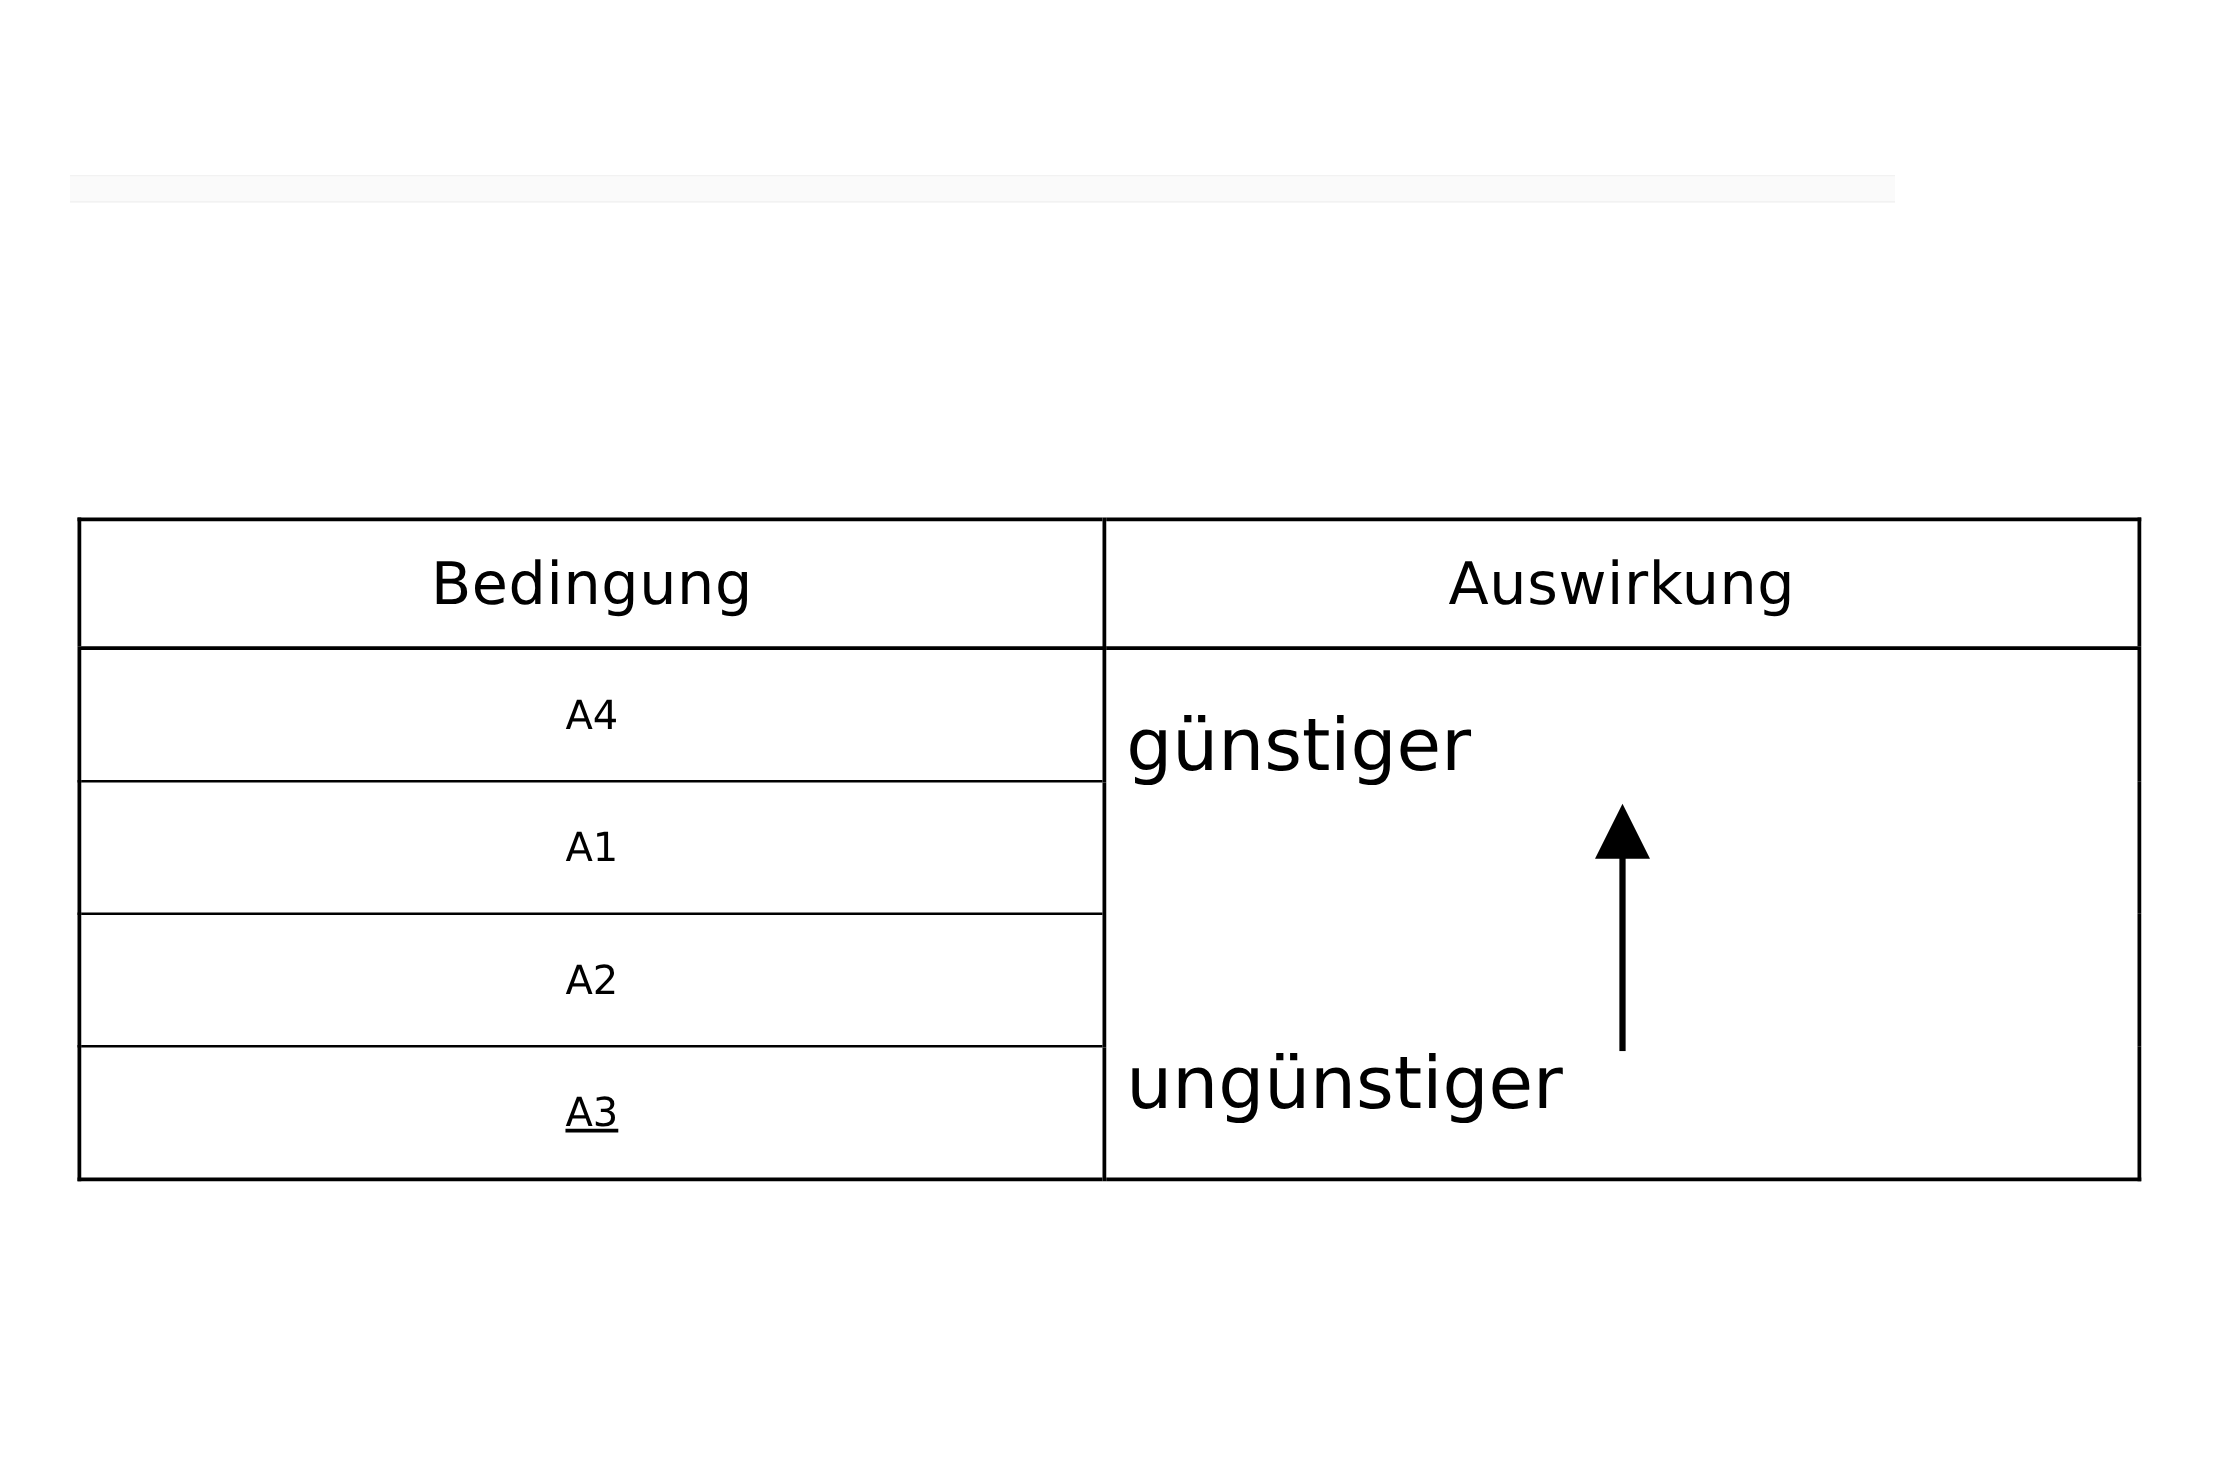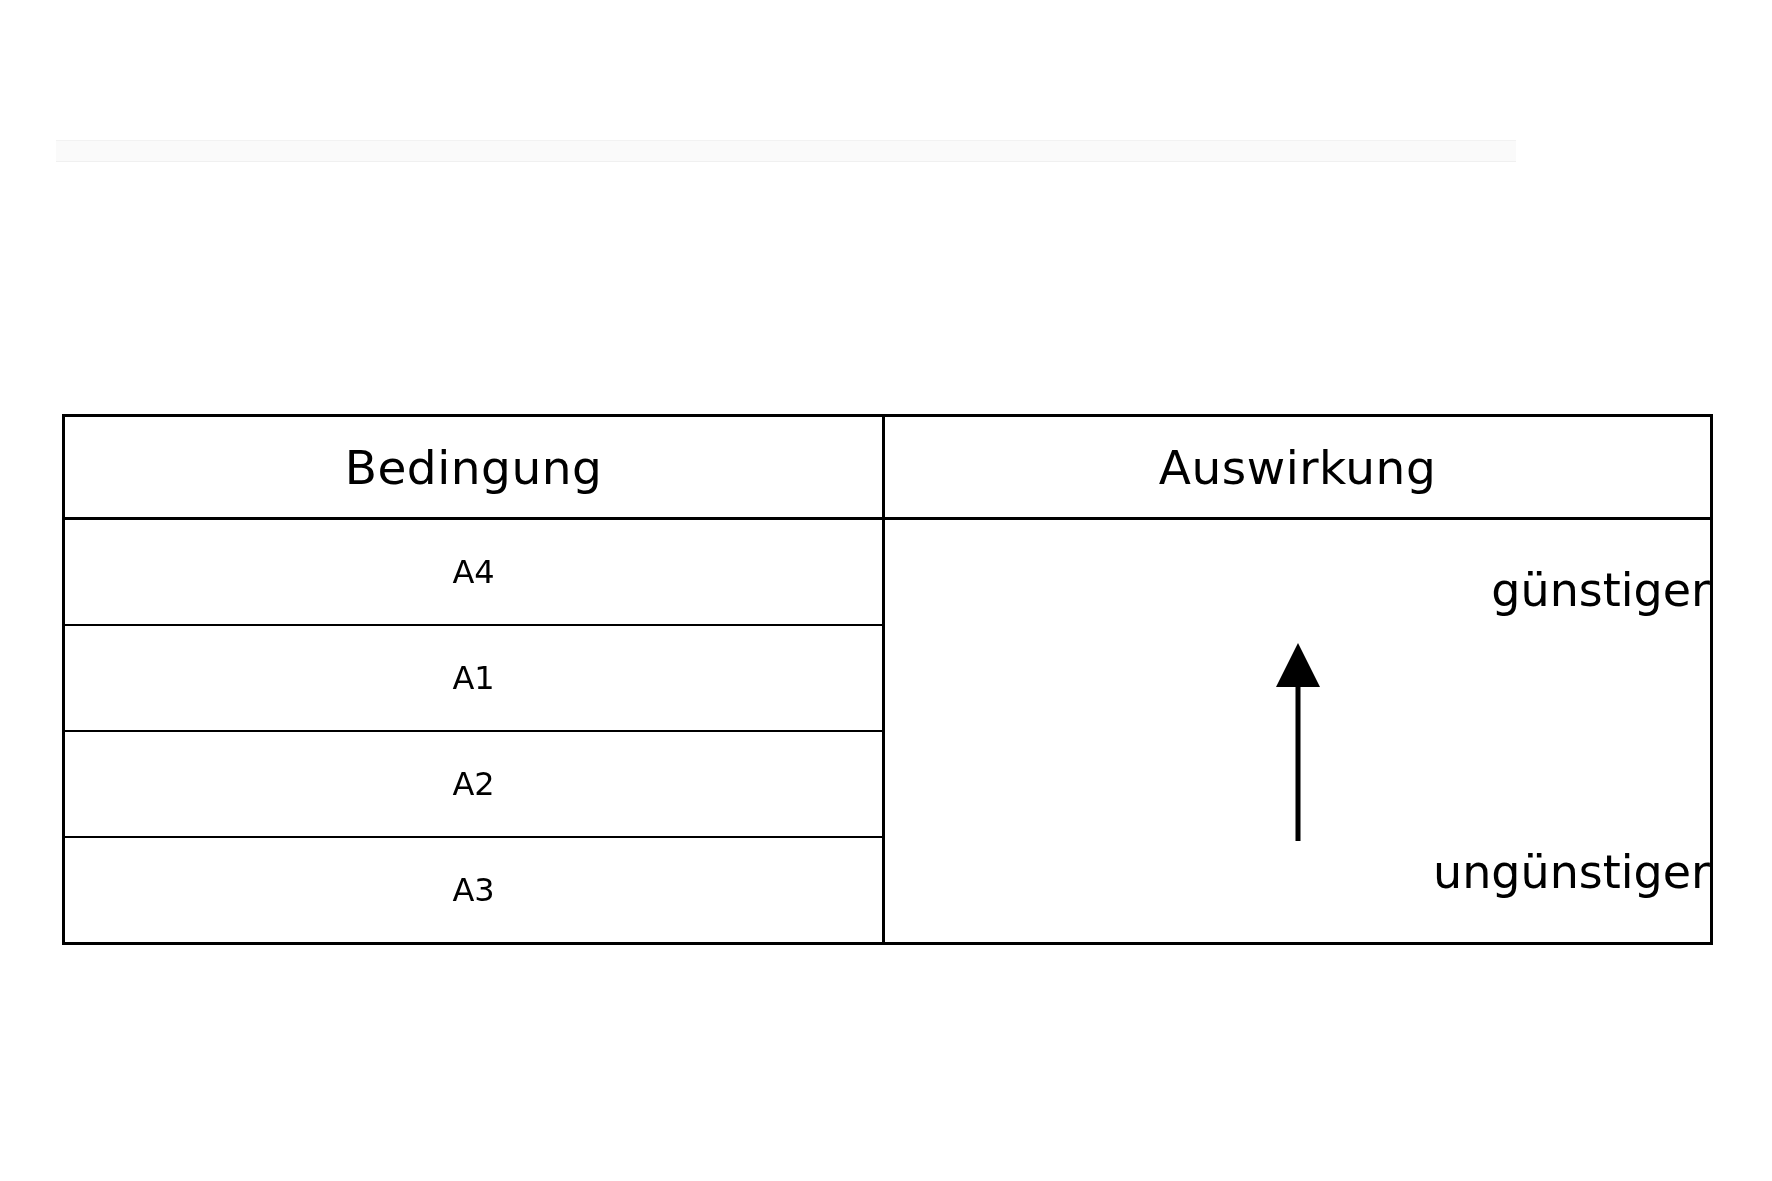--- a/index.html
+++ b/index.html
@@ -63,40 +63,40 @@
     border-bottom: 3px solid #000000;
   }
   th.head-cond { border-right: 3px solid #000000; }
 
   td.cond-cell {
     height: 104px;
     font-size: 32px;
     border-right: 3px solid #000000;
     border-bottom: 2px solid #000000;
   }
-  tr.row-last td.cond-cell { border-bottom: none; }
+  tr.row-last td.cond-cell { border-bottom: none; text-decoration: underline; }
 
   
   td.effect-cell {
     position: relative;
     padding: 0;
   }
 
   .effect-inner {
     position: relative;
     width: 100%;
     height: 416px;
   }
 
   .effect-label {
     position: absolute;
     left: 16px;
     right: 0;
-    text-align: right;
-    font-size: 46px;
+    text-align: left;
+    font-size: 58px;
     line-height: 1;
   }
   .effect-label.top { top: 44px; }
   .effect-label.bottom { bottom: 44px; }
 
   .arrow {
     position: absolute;
     left: 50%;
     transform: translateX(-50%);
     top: 118px;

